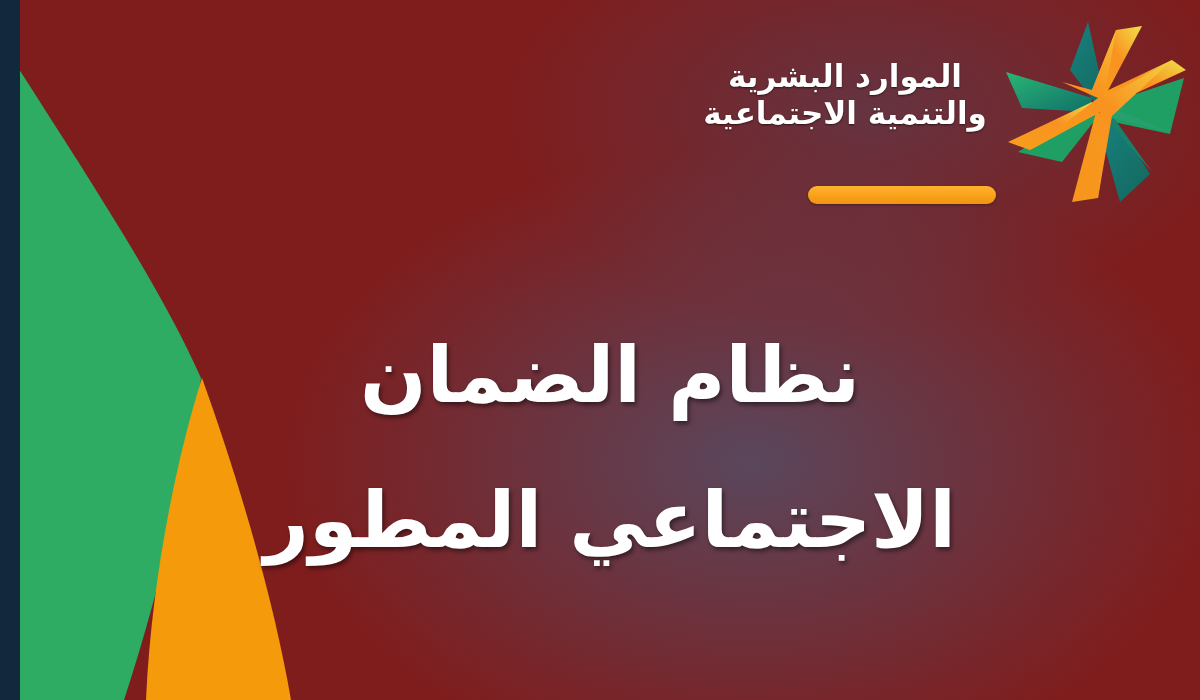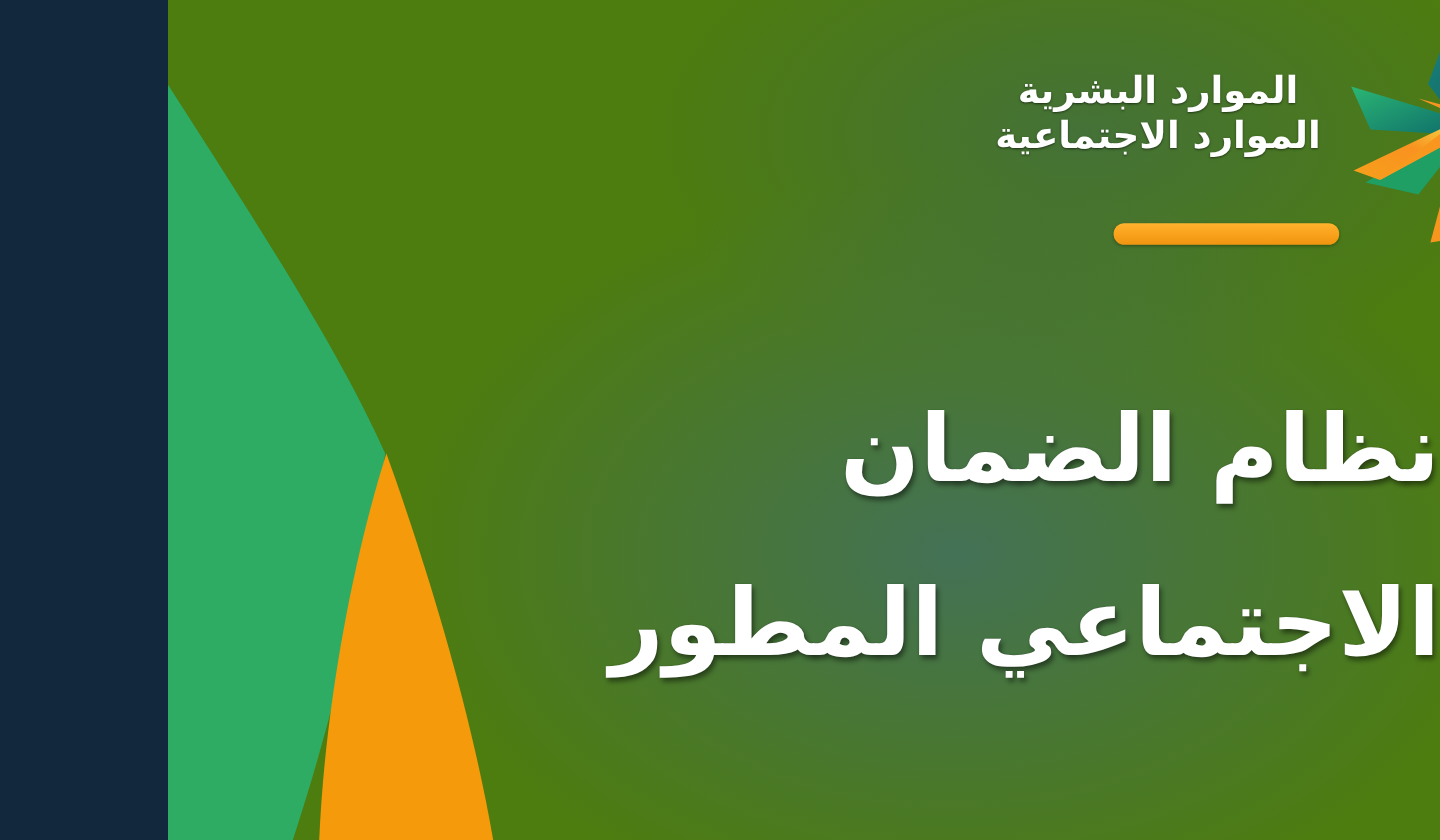--- a/index.html
+++ b/index.html
@@ -7,24 +7,24 @@
     margin: 0;
     padding: 0;
     background: #12283c;
   }
   body {
     font-family: "DejaVu Sans", "Liberation Sans", sans-serif;
   }
 
   .poster {
     position: relative;
-    width: 1060px;
+    width: 1180px;
     height: 700px;
     overflow: hidden;
-    background: #4d7c0f;
+    background: #7f1d1d;
     user-select: none;
   }
 
   
   .bg-glow {
     position: absolute;
     inset: 0;
     background:
       radial-gradient(ellipse 620px 420px at 62% 66%, rgba(60,105,145,0.55) 0%, rgba(60,105,145,0.22) 45%, rgba(27,65,102,0) 75%),
       radial-gradient(ellipse 520px 300px at 72% 16%, rgba(52,94,132,0.35) 0%, rgba(27,65,102,0) 70%);
@@ -87,20 +87,21 @@
     height: 196px;
   }
   .logo-emblem svg { display: block; }
 
   
   .headline {
     position: absolute;
     left: 0;
     right: 0;
     top: 336px;
+    text-align: center;
     direction: rtl;
   }
   .headline-line {
     color: #ffffff;
     font-weight: bold;
     font-size: 78px;
     line-height: 1.0;
     white-space: nowrap;
     text-shadow:
       2px 3px 4px rgba(0,0,0,0.45),
@@ -126,21 +127,21 @@
                C 215 470, 252 590, 271 700
                L 126 700
                C 131 585, 155 463, 182 378 Z" fill="#f59a0b"></path>
     </svg>
   </div>
 
   <div class="logo-block">
 
     <div class="logo-wordmark">
       <div class="logo-line logo-line-1">الموارد البشرية</div>
-      <div class="logo-line logo-line-2">الموارد الاجتماعية</div>
+      <div class="logo-line logo-line-2">والتنمية الاجتماعية</div>
     </div>
 
     <div class="logo-bar"></div>
 
     <div class="logo-emblem">
       <svg width="190" height="196" viewBox="0 0 190 196" xmlns="http://www.w3.org/2000/svg">
         <defs>
           <linearGradient id="gGreen" x1="0" y1="0" x2="1" y2="1">
             <stop offset="0%" stop-color="#2bb673"></stop>
             <stop offset="100%" stop-color="#0f6f6b"></stop>

